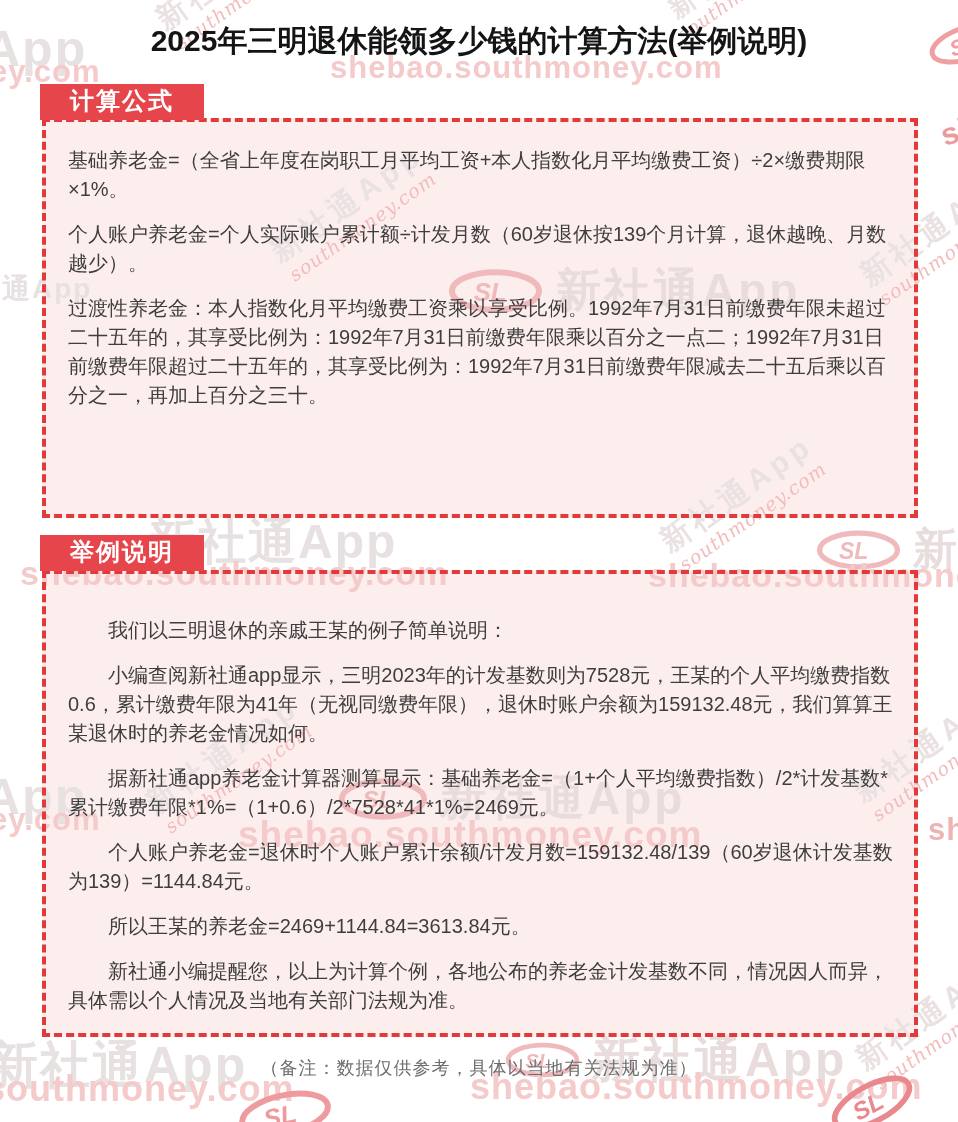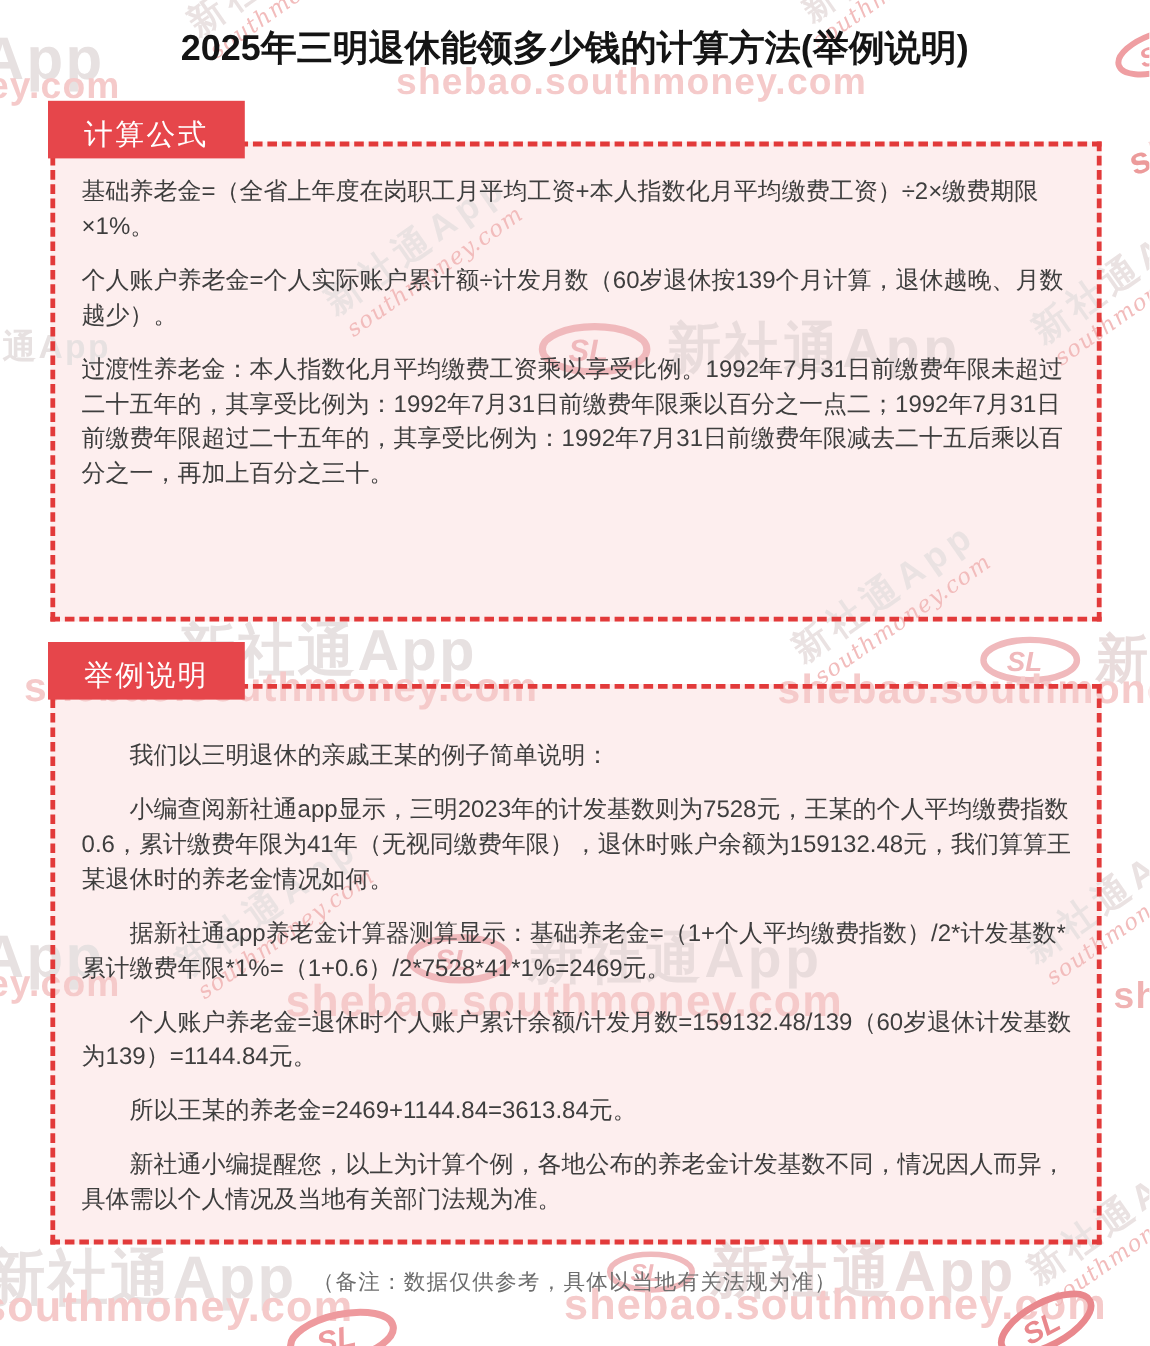--- a/index.html
+++ b/index.html
@@ -25,21 +25,21 @@
   .geo2{position:absolute;left:42px;top:570px;width:876px;height:467px;box-sizing:border-box;}
   .box-bg{background:#fdeeee;}
   .box-frame{z-index:2;border:4px dashed #e23a3a;background:transparent;}
   .box-text{z-index:3;padding:28px 24px 0 26px;}
   .box-text.t2{padding-top:46px;}
   .box-text p{margin:0 0 16px;font-size:20px;line-height:29px;color:#3e3e3e;}
   .box-text p.bold{font-weight:bold;color:#323232;}
   .box-text.t2 p{text-indent:2em;}
 
   .label{position:absolute;z-index:4;background:#e6464b;color:#ffffff;
-         font-size:24px;line-height:26px;font-weight:400;padding:16px 30px 6px;letter-spacing:2px;}
+         font-size:24px;line-height:26px;font-weight:700;padding:4px 30px 6px;letter-spacing:2px;}
 
   .footer{position:absolute;z-index:3;left:0;right:0;top:1056px;text-align:center;
           font-size:18px;color:#6d6d6d;letter-spacing:1px;}
 </style>
 </head>
 <body>
 
 <div class="page">
 
   <div class="wm wm-gray" style="left:-172px;top:16px;">新社通App</div>

